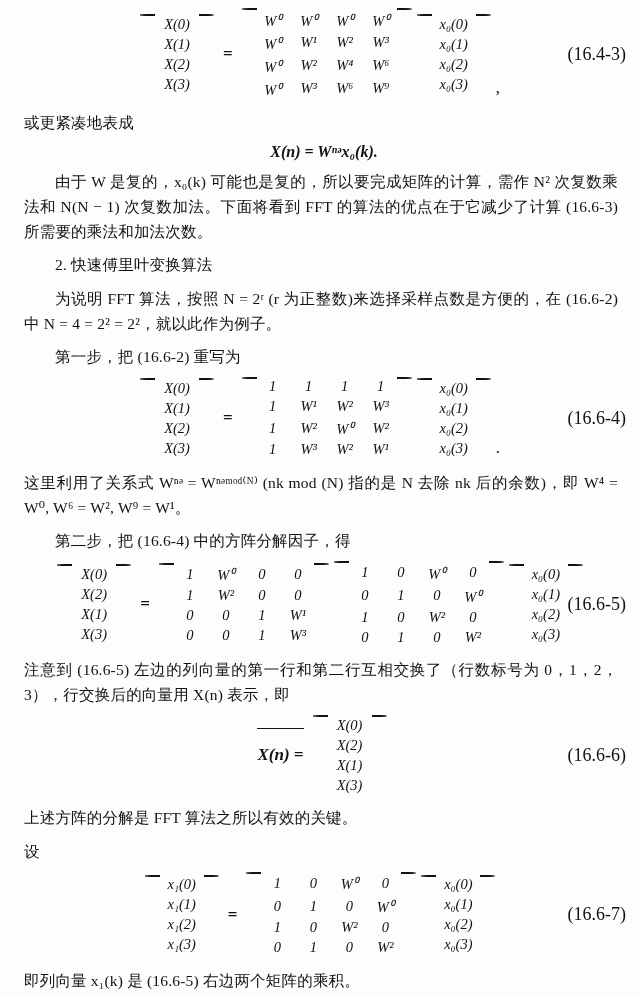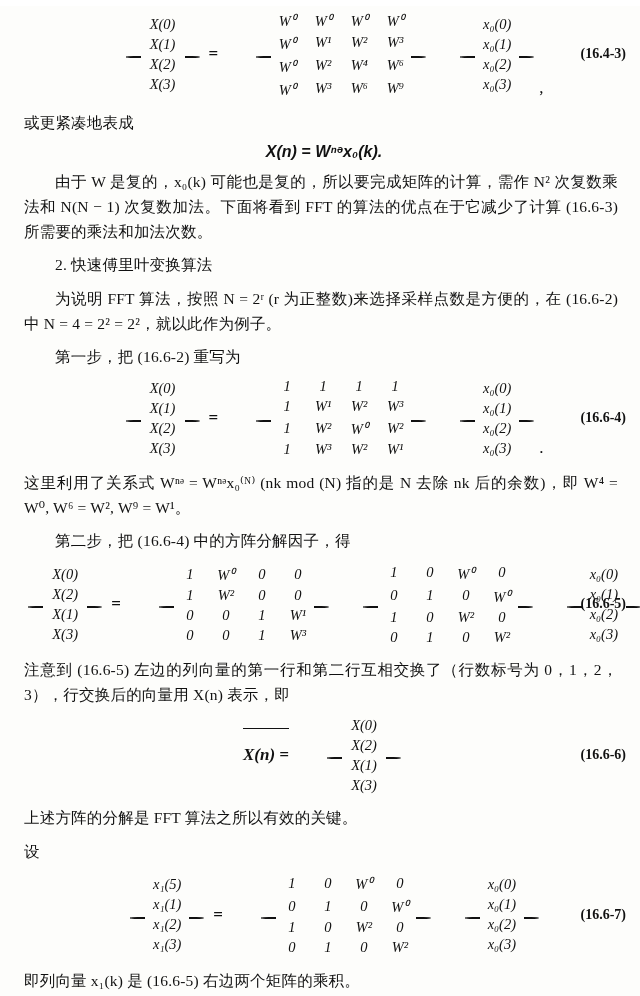--- a/index.html
+++ b/index.html
@@ -37,23 +37,23 @@
   .eqrow {
     display: flex;
     align-items: center;
     justify-content: center;
     margin: 6px 0 6px 0;
     position: relative;
   }
   .eqrow .tag {
     position: absolute;
     right: 14px;
-    font-size: 14px;
+    font-size: 18px;
     font-family: "Liberation Serif", serif;
-    font-weight: 700;
+    font-weight: 400;
     white-space: nowrap;
   }
   .matgroup {
     display: flex;
     align-items: center;
     gap: 5px;
   }
   .eqsign {
     font-size: 17px;
     padding: 0 4px;
@@ -61,23 +61,22 @@
   }
   .comma {
     font-size: 17px;
     align-self: flex-end;
     padding-bottom: 4px;
   }
 
   
   .matrix {
     display: inline-flex;
-    align-items: center;
+    align-items: flex-start;
     position: relative;
-    margin-left: 29px;
   }
   .paren {
     width: 9px;
     position: relative;
   }
   .paren::before {
     content: "";
     position: absolute;
     top: 2px; bottom: 2px;
     width: 14px;
@@ -116,21 +115,21 @@
   }
   .mat-cells .mcell.wide { min-width: 38px; }
 
   
   .disp {
     text-align: center;
     font-size: 16px;
     font-style: italic;
     font-weight: 700;
     margin: 8px 0 8px 8px;
-    font-family: Liberation Sans, sans-serif;
+    font-family: Liberation Serif, serif;
   }
   .disp-left {
     margin: 7px 0 7px 9px;
     font-size: 15.5px;
     text-align: center;
     font-family: "Liberation Serif", serif;
   }
 
   .pagenum {
     position: absolute;
@@ -302,21 +301,21 @@
               <div class="mcell wide">x₀(3)</div>
             </div>
           </div>
         <div class="paren right"></div>
       </div>
       <span class="comma">.</span>
     </div>
     <span class="tag">(16.6-4)</span>
   </div>
 
-  <p class="body-text para">这里利用了关系式 Wⁿᵊ = Wⁿᵊx₀⁽ᴺ⁾ (nk mod (N) 指的是 N 去除 nk 后的余数)，即 W⁴ = W⁰, W⁶ = W², W⁹ = W¹。</p>
+  <p class="body-text para">这里利用了关系式 Wⁿᵊ = Wⁿᵊᵐᵒᵈ⁽ᴺ⁾ (nk mod (N) 指的是 N 去除 nk 后的余数)，即 W⁴ = W⁰, W⁶ = W², W⁹ = W¹。</p>
 
   <p class="body-text para indent2">第二步，把 (16.6-4) 中的方阵分解因子，得</p>
 
   <div class="eqrow">
     <div class="matgroup">
       <div class="matrix">
         <div class="paren left"></div>
         <div class="mat-cells" id="e3-lhs">
             <div class="mrow">
               <div class="mcell wide">X(0)</div>
@@ -447,21 +446,21 @@
 
   <p class="body-text para">上述方阵的分解是 FFT 算法之所以有效的关键。</p>
   <p class="body-text para">设</p>
 
   <div class="eqrow">
     <div class="matgroup">
       <div class="matrix">
         <div class="paren left"></div>
         <div class="mat-cells" id="e5-lhs">
             <div class="mrow">
-              <div class="mcell wide">x₁(5)</div>
+              <div class="mcell wide">x₁(0)</div>
             </div>
             <div class="mrow">
               <div class="mcell wide">x₁(1)</div>
             </div>
             <div class="mrow">
               <div class="mcell wide">x₁(2)</div>
             </div>
             <div class="mrow">
               <div class="mcell wide">x₁(3)</div>
             </div>

